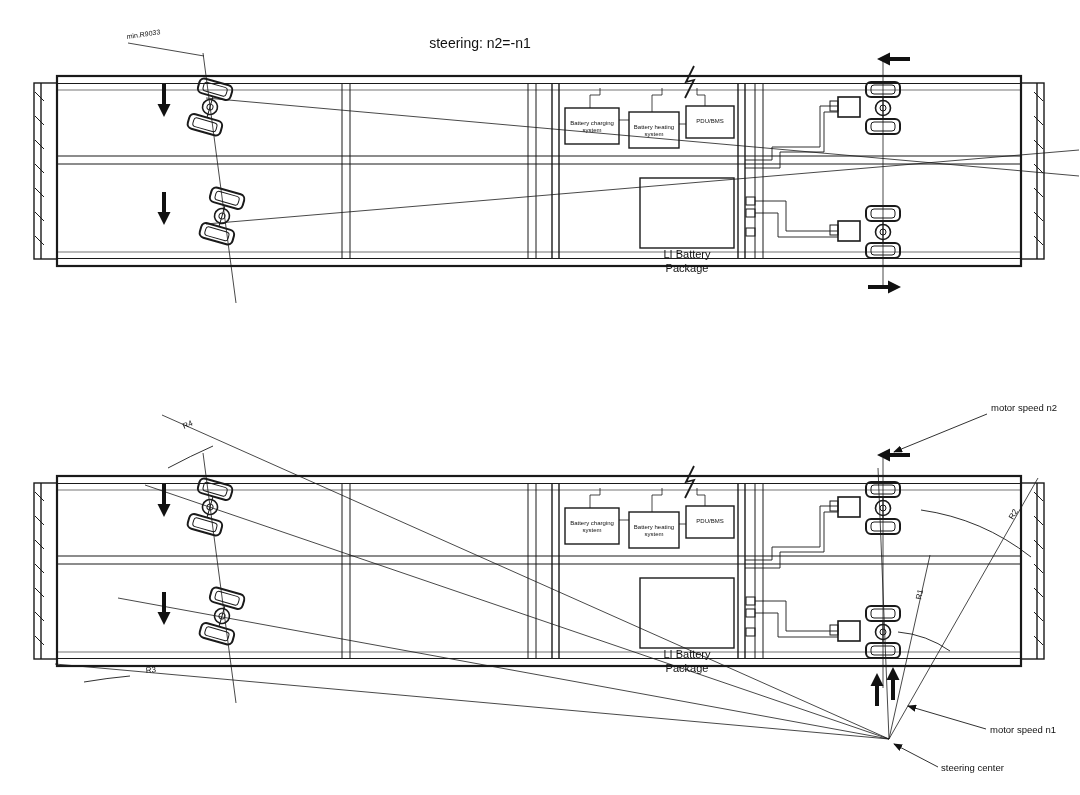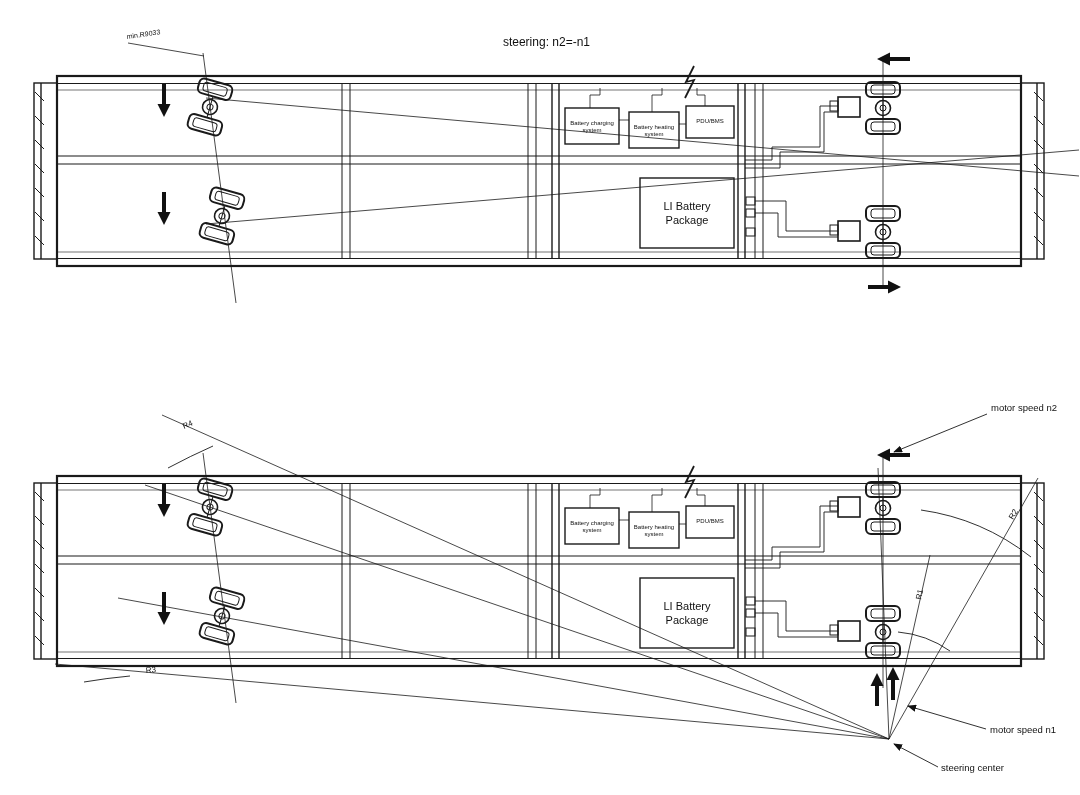--- a/index.html
+++ b/index.html
@@ -1,23 +1,23 @@
 <!DOCTYPE html>
 <html><head>
 <meta charset="utf-8">
 <style>
   html,body{margin:0;padding:0;background:#ffffff;}
   #stage{position:relative;width:1080px;height:795px;background:#ffffff;overflow:hidden;
          font-family:"Liberation Sans", sans-serif;color:#111;}
   #draw{position:absolute;left:0;top:0;}
   .ov{position:absolute;display:flex;align-items:center;justify-content:center;
       text-align:center;color:#111;line-height:1.25;}
-  .title{position:absolute;font-size:12px;text-align:right;color:#111;}
+  .title{position:absolute;font-size:14px;text-align:center;color:#111;}
   .boxlbl{font-size:6px;}
-  .lilbl{font-size:11px;line-height:1.3;}
+  .lilbl{font-size:11px;line-height:1.3;margin-top:48px;}
   text{font-family:"Liberation Sans", sans-serif;fill:#111;stroke:none;}
   .lbl-s{font-size:7px;}
   .lbl-r{font-size:8px;}
   .lbl-m{font-size:9.5px;}
 </style>
 </head>
 <body>
 
 <div id="stage">
 

